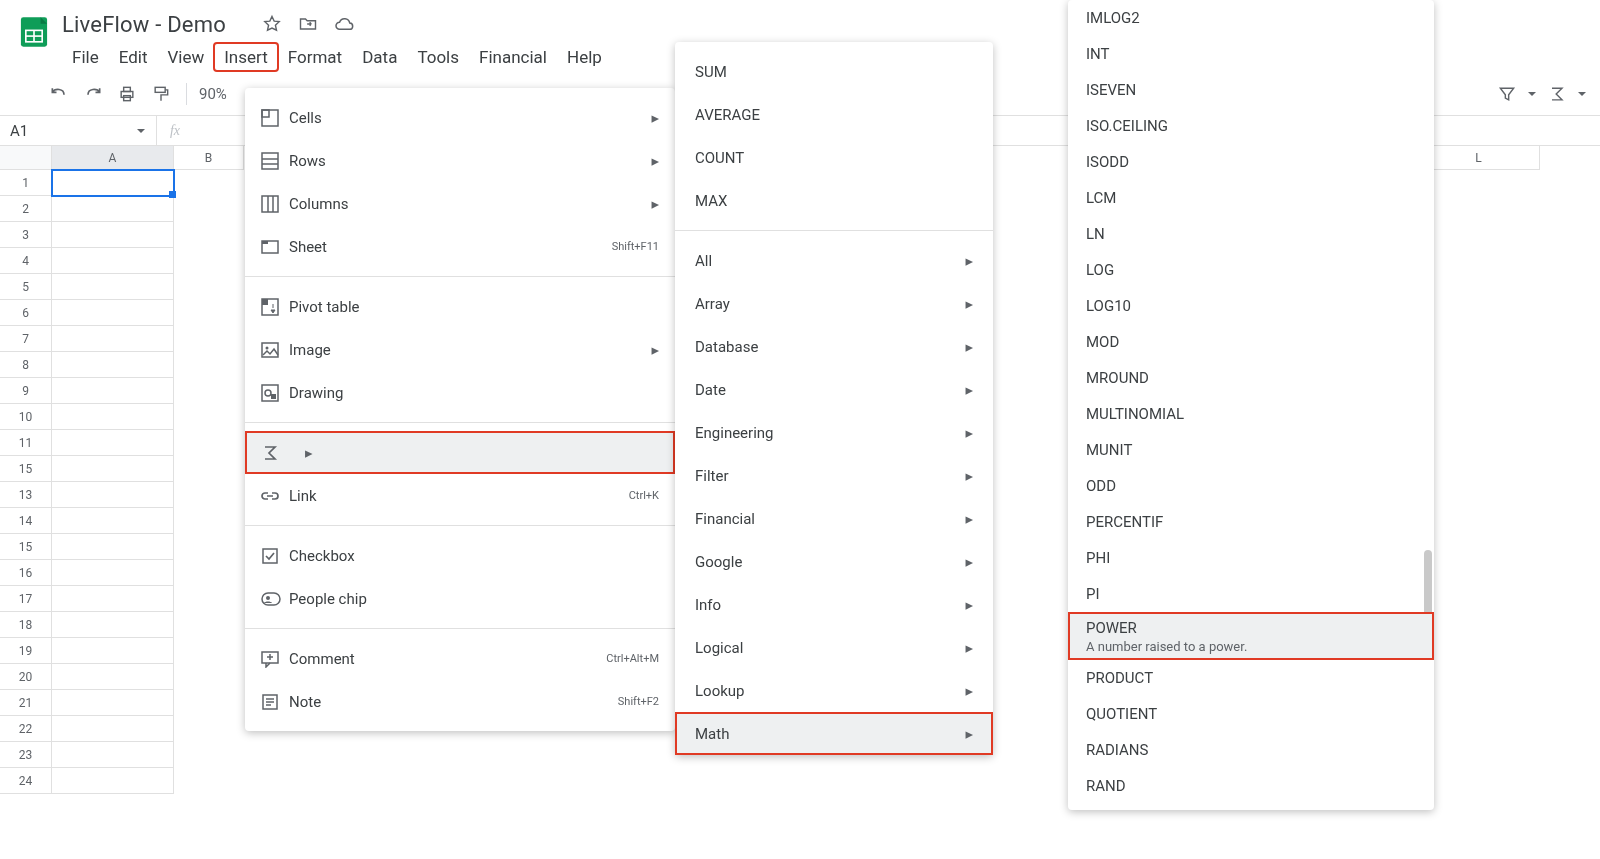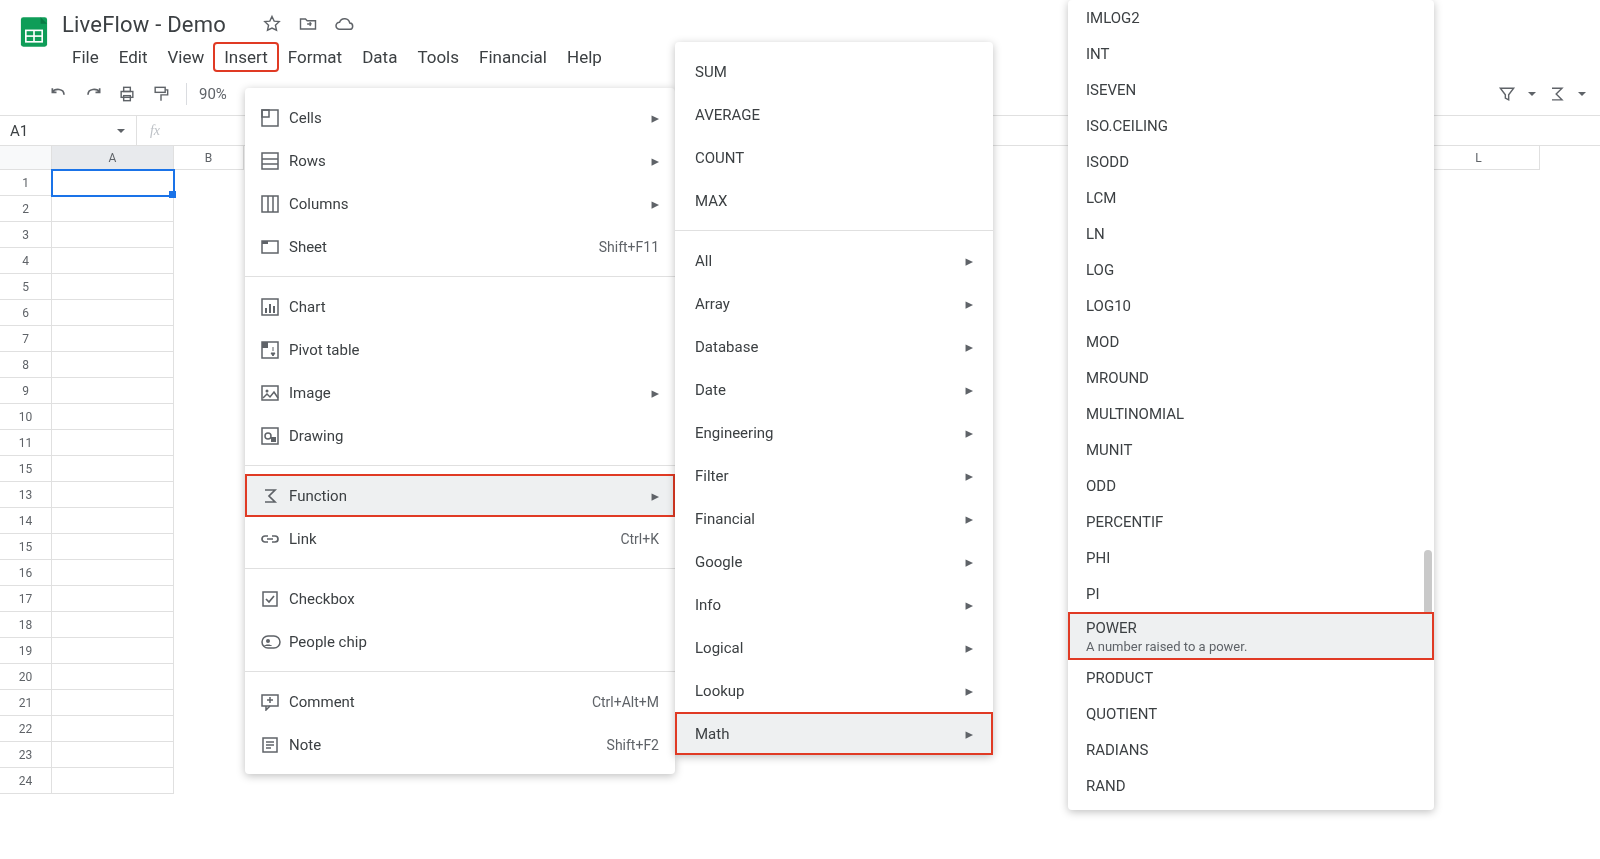--- a/index.html
+++ b/index.html
@@ -17,21 +17,21 @@
 .menu-item{padding:4px 10px;font-size:17px;color:#3c4043;cursor:pointer;border-radius:3px}
 .menu-item.hl{outline:2px solid #e03a24;outline-offset:-1px}
 
 .toolbar{display:flex;align-items:center;height:44px;border-bottom:1px solid #e0e0e0;padding:0 10px}
 .tb-btn{width:34px;height:34px;display:flex;align-items:center;justify-content:center;color:#5f6368;cursor:pointer;border-radius:4px}
 .tb-sep{width:1px;height:22px;background:#dadce0;margin:0 8px}
 .zoom{font-size:15px;color:#5f6368;padding:0 4px}
 .toolbar-right{margin-left:auto;display:flex;align-items:center}
 
 .fxbar{display:flex;align-items:center;height:30px;border-bottom:1px solid #e0e0e0}
-.namebox{width:137px;height:100%;display:flex;align-items:center;justify-content:space-between;padding:0 10px;border-right:1px solid #e0e0e0;font-size:15px;color:#3c4043}
+.namebox{width:157px;height:100%;display:flex;align-items:center;justify-content:space-between;padding:0 10px;border-right:1px solid #e0e0e0;font-size:15px;color:#3c4043}
 .namebox .caret{color:#5f6368}
 .fx-icon{width:36px;display:flex;align-items:center;justify-content:center;color:#bdc1c6;font-style:italic;font-family:serif;font-size:14px}
 
 .grid{position:relative}
 .col-hdrs{display:flex;height:24px}
 .rownum-hdr{width:52px;border-right:1px solid #e0e0e0;border-bottom:1px solid #e0e0e0;background:#f8f9fa}
 .col-hdr{width:122px;border-right:1px solid #e0e0e0;border-bottom:1px solid #e0e0e0;background:#fff;display:flex;align-items:center;justify-content:center;font-size:12px;color:#5f6368}
 .col-hdr.sel{background:#e8eaed}
 .rows{}
 .row{display:flex;height:26px}
@@ -39,21 +39,21 @@
 .cell{width:122px;border-right:1px solid #e0e0e0;border-bottom:1px solid #e0e0e0;background:#fff}
 .cell.selected{outline:2px solid #1a73e8;outline-offset:-1px;position:relative}
 .cell.selected::after{content:"";position:absolute;right:-3px;bottom:-3px;width:7px;height:7px;background:#1a73e8}
 
 .menu{position:absolute;background:#fff;box-shadow:0 2px 8px rgba(0,0,0,0.25);border-radius:4px;padding:8px 0;font-size:15px;color:#3c4043;z-index:10}
 .m-item{display:flex;align-items:center;height:43px;padding:0 16px;cursor:pointer;position:relative}
 .m-item.hov{background:#eef0f1}
 .m-item.hl{outline:2px solid #e03a24;outline-offset:-2px}
 .m-icon{width:28px;display:flex;align-items:center;justify-content:flex-start;color:#5f6368}
 .m-label{flex:1}
-.m-kbd{color:#5f6368;font-size:14px}
+.m-kbd{color:#5f6368;font-size:11px}
 .m-arrow{color:#5f6368;margin-left:16px}
 .m-div{height:1px;background:#e0e0e0;margin:8px 0}
 .menu2 .m-item{height:43px;padding:0 20px}
 .menu3{padding:0}
 .menu3 .m-item{height:36px;padding:0 18px;font-size:15px}
 .menu3 .m-item.power{flex-direction:column;align-items:flex-start;justify-content:center;height:48px;background:#eef0f1}
 .menu3 .m-item.power .sub{font-size:13px;color:#5f6368;margin-top:2px}
 .scroll-track{position:absolute;right:2px;top:550px;width:8px;height:110px;background:#c9c9c9;border-radius:4px}
 svg{display:block}
 </style>
@@ -317,31 +317,20 @@
         </svg>
       </span>
       <span class="m-label">Sheet</span>
       <span class="m-kbd">Shift+F11</span>
     </div>
   <div class="m-div"></div>
   <div class="m-item">
       <span class="m-icon">
         <svg width="18" height="18" viewBox="0 0 18 18">
           <rect x="1" y="1" width="16" height="16" fill="none" stroke="#5f6368" stroke-width="1.5"></rect>
-          <rect x="4" y="10" width="2" height="5" fill="#5f6368"></rect>
-          <rect x="8" y="6" width="2" height="9" fill="#5f6368"></rect>
-          <rect x="12" y="8" width="2" height="7" fill="#5f6368"></rect>
-        </svg>
-      </span>
-      <span class="m-label">Chart</span>
-    </div>
-  <div class="m-item">
-      <span class="m-icon">
-        <svg width="18" height="18" viewBox="0 0 18 18">
-          <rect x="1" y="1" width="16" height="16" fill="none" stroke="#5f6368" stroke-width="1.5"></rect>
           <rect x="1" y="1" width="6" height="6" fill="#5f6368"></rect>
           <path d="M10 12h4l-2 3z M12 6v4" fill="#5f6368" stroke="#5f6368"></path>
         </svg>
       </span>
       <span class="m-label">Pivot table</span>
     </div>
   <div class="m-item">
       <span class="m-icon">
         <svg width="18" height="18" viewBox="0 0 18 18">
           <rect x="1" y="2" width="16" height="14" fill="none" stroke="#5f6368" stroke-width="1.5"></rect>
@@ -362,21 +351,20 @@
       </span>
       <span class="m-label">Drawing</span>
     </div>
   <div class="m-div"></div>
   <div class="m-item hov hl">
       <span class="m-icon">
         <svg width="18" height="18" viewBox="0 0 18 18">
           <path fill="none" stroke="#5f6368" stroke-width="1.7" d="M4 3h10l-6 6 6 6H4"></path>
         </svg>
       </span>
-      <span class="m-label">Function</span>
       <span class="m-arrow">▸</span>
     </div>
   <div class="m-item">
       <span class="m-icon">
         <svg width="18" height="18" viewBox="0 0 18 18">
           <path fill="none" stroke="#5f6368" stroke-width="1.7" d="M7 9H4a3 3 0 0 1 0-6h3M11 3h3a3 3 0 0 1 0 6h-3M6 6h6" transform="translate(0 3)"></path>
         </svg>
       </span>
       <span class="m-label">Link</span>
       <span class="m-kbd">Ctrl+K</span>

